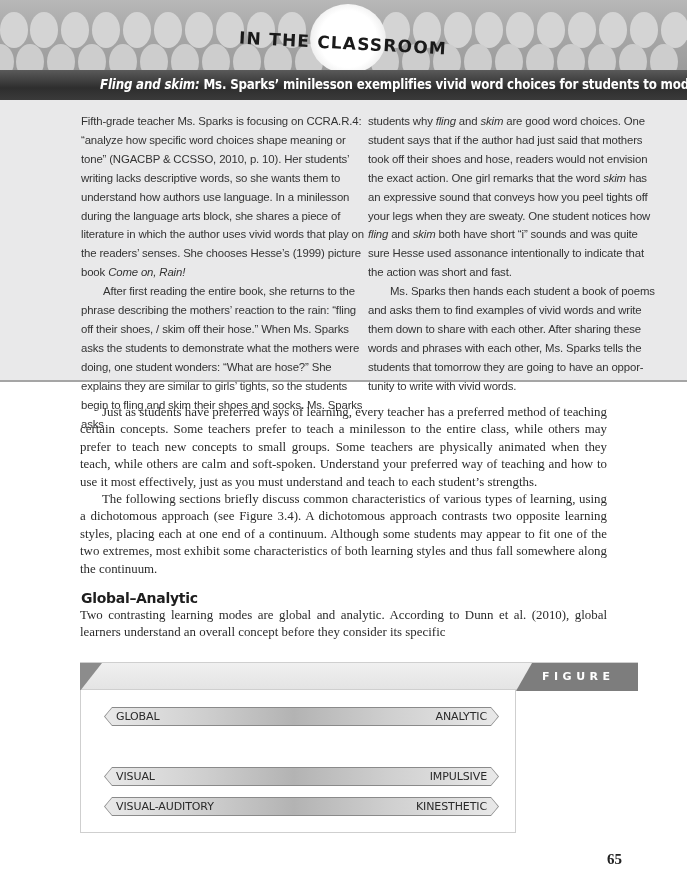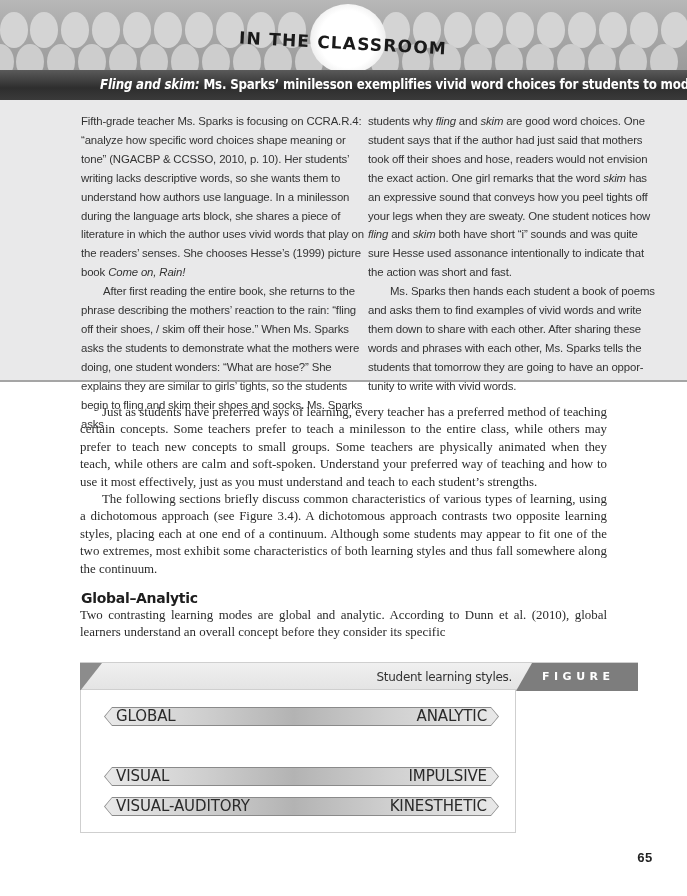--- a/index.html
+++ b/index.html
@@ -106,28 +106,28 @@
     clip-path: polygon(8px 0, calc(100% - 8px) 0, 100% 50%, calc(100% - 8px) 100%, 8px 100%, 0 50%);
     background: #8a8a8a;
   }
   .continuum-inner {
     position: absolute; left: 1px; top: 1px; right: 1px; bottom: 1px;
     clip-path: polygon(7px 0, calc(100% - 7px) 0, 100% 50%, calc(100% - 7px) 100%, 7px 100%, 0 50%);
     background: linear-gradient(90deg, #e9e9e9 0%, #cfcfcf 25%, #b3b3b3 48%, #cfcfcf 72%, #e9e9e9 100%);
   }
   .continuum .lbl {
     position: absolute; top: 0; line-height: 19px;
-    font-family: "DejaVu Sans", sans-serif; font-size: 15px; color: #2a2a2a; letter-spacing: -0.1px;
+    font-family: "DejaVu Sans", sans-serif; font-size: 11px; color: #2a2a2a; letter-spacing: -0.1px;
   }
   .continuum .lbl.l { left: 12px; }
   .continuum .lbl.r { right: 12px; }
 
   .page-number {
-    position: absolute; left: 637px; top: 851px;
-    font-family: Liberation Mono, monospace; font-weight: bold; font-size: 13px; color: #222;
+    position: absolute; left: 607px; top: 851px;
+    font-family: Liberation Serif, serif; font-weight: bold; font-size: 15px; color: #222;
   }
 </style>
 </head>
 <body>
 
 <div class="banner">
   <svg class="dots" width="687" height="72" viewBox="0 0 687 72">
     <g fill="#d4d4d4">
       <ellipse cx="14" cy="30" rx="14" ry="18"></ellipse>
         <ellipse cx="44" cy="30" rx="14" ry="18"></ellipse>
@@ -197,21 +197,20 @@
 <div class="body-text">
   <p>Just as students have preferred ways of learning, every teacher has a preferred method of teaching certain concepts. Some teachers prefer to teach a minilesson to the entire class, while others may prefer to teach new concepts to small groups. Some teachers are physically animated when they teach, while others are calm and soft-spoken. Understand your preferred way of teaching and how to use it most effectively, just as you must understand and teach to each student’s strengths.</p>
   <p>The following sections briefly discuss common characteristics of various types of learning, using a dichotomous approach (see Figure 3.4). A dichotomous approach contrasts two opposite learning styles, placing each at one end of a continuum. Although some students may appear to fit one of the two extremes, most exhibit some characteristics of both learning styles and thus fall somewhere along the continuum.</p>
 </div>
 
 <h2 class="section-heading">Global–Analytic</h2>
 <p class="section-para">Two contrasting learning modes are global and analytic. According to Dunn et al. (2010), global learners understand an overall concept before they consider its specific</p>
 
 <div class="figure-header">
   <div class="fig-corner"></div>
-  <span class="fig-caption">Student learning styles.</span>
   <div class="fig-tag">
     <span class="fig-word">FIGURE</span>
     <span class="fig-num">3.4</span>
   </div>
 </div>
 <div class="figure-body">
   <div class="continuum" style="top: 17px;">
     <div class="continuum-inner"></div>
     <span class="lbl l">GLOBAL</span>
     <span class="lbl r">ANALYTIC</span>

